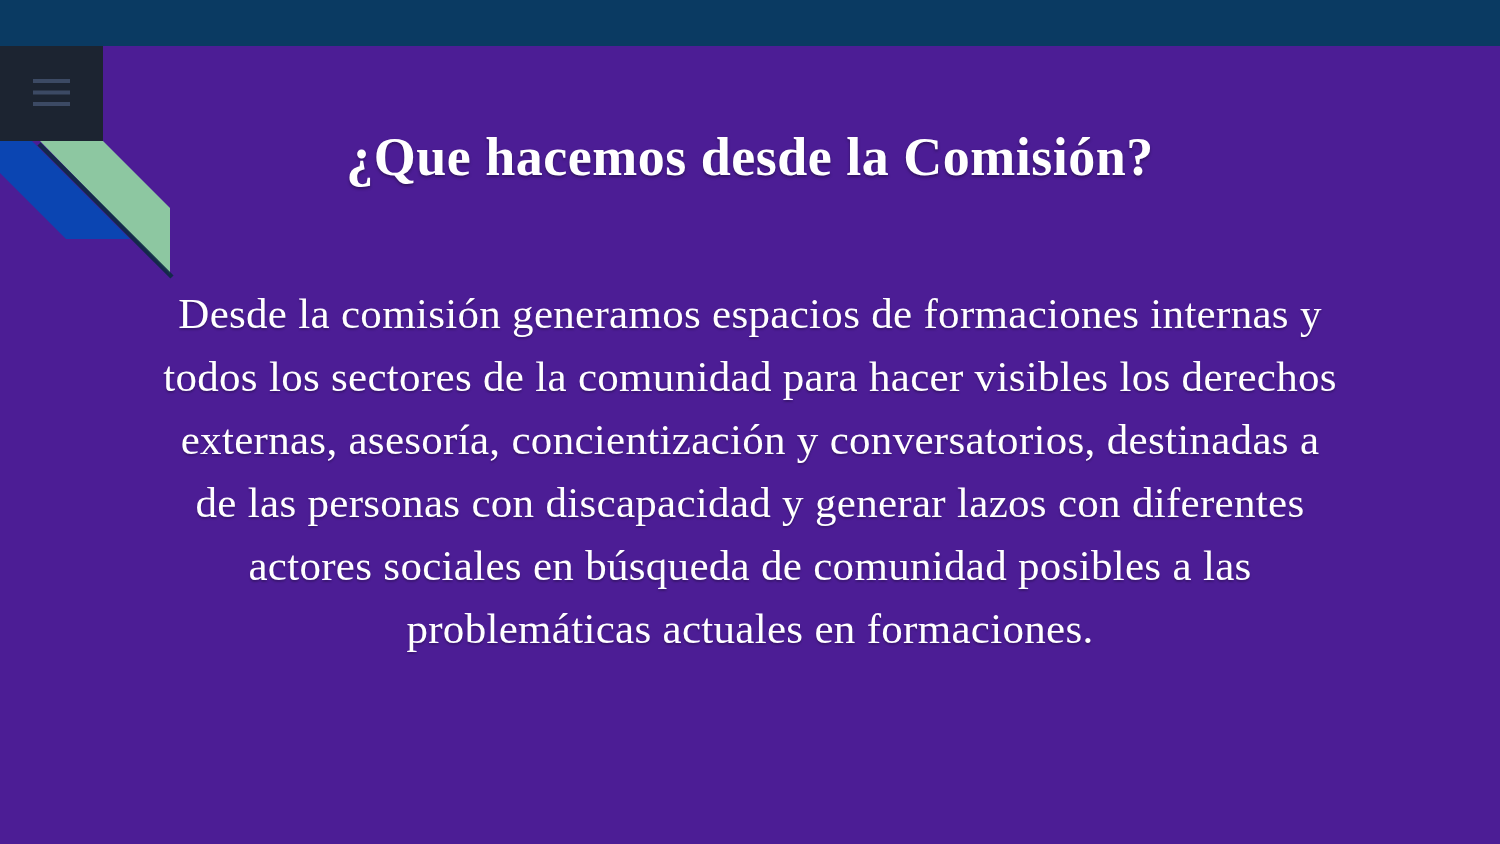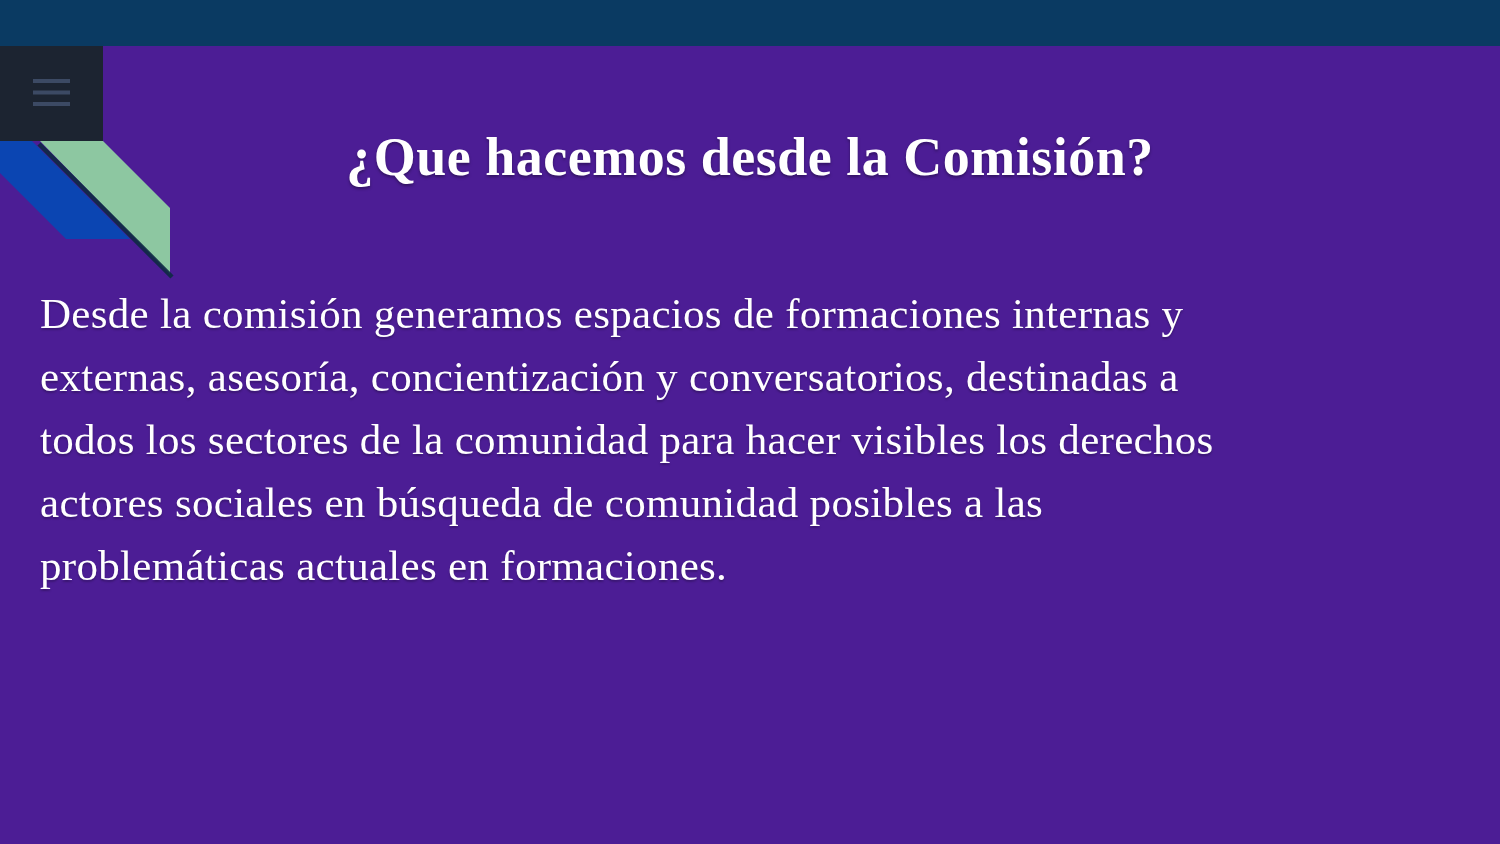--- a/index.html
+++ b/index.html
@@ -36,21 +36,21 @@
     letter-spacing: 0.5px;
     color: #ffffff;
     text-shadow: 0 2px 3px rgba(0,0,0,0.35);
     white-space: nowrap;
   }
   .body-text {
     position: absolute;
     top: 236px;
     left: 40px;
     right: 40px;
-    text-align: left;
+    text-align: center;
     font-size: 43px;
     font-weight: 400;
     line-height: 63px;
     letter-spacing: 0.3px;
     color: #ffffff;
     text-shadow: 0 2px 2px rgba(0,0,0,0.25);
   }
   .body-line {
     white-space: nowrap;
   }
@@ -74,19 +74,20 @@
       <line x1="33" y1="35" x2="70" y2="35"></line>
       <line x1="33" y1="46.5" x2="70" y2="46.5"></line>
       <line x1="33" y1="58" x2="70" y2="58"></line>
     </g>
   </svg>
 
   <div class="slide-title">¿Que hacemos desde la Comisión?</div>
 
   <div class="body-text">
     <div class="body-line">Desde la comisión generamos espacios de formaciones internas y</div>
+    <div class="body-line">todos los sectores de la comunidad para hacer visibles los derechos</div>
     <div class="body-line">externas, asesoría, concientización y conversatorios, destinadas a</div>
-    <div class="body-line">todos los sectores de la comunidad para hacer visibles los derechos</div>
+    <div class="body-line">de las personas con discapacidad y generar lazos con diferentes</div>
     <div class="body-line">actores sociales en búsqueda de comunidad posibles a las</div>
     <div class="body-line">problemáticas actuales en formaciones.</div>
   </div>
 
 </div>
 
 </body></html>

